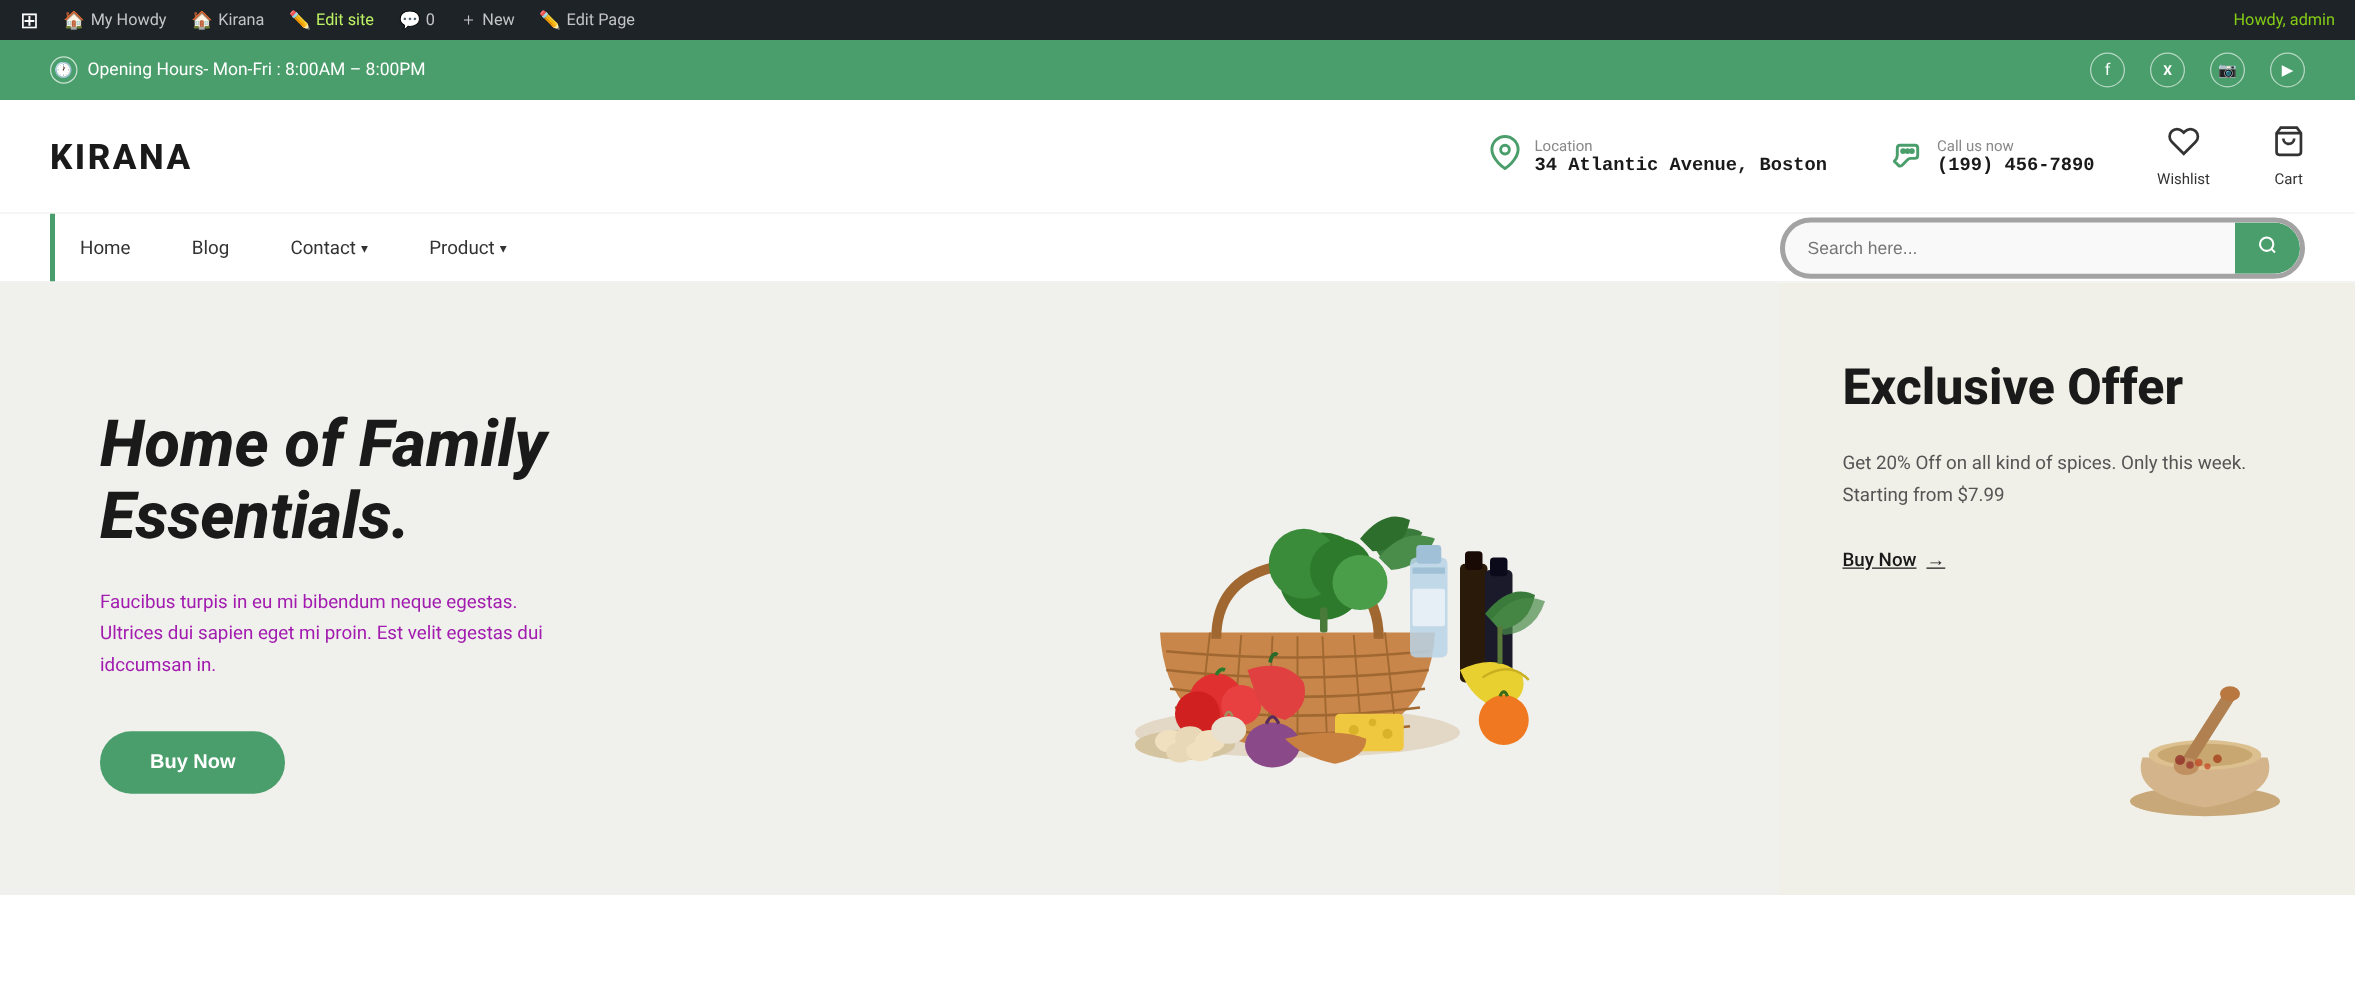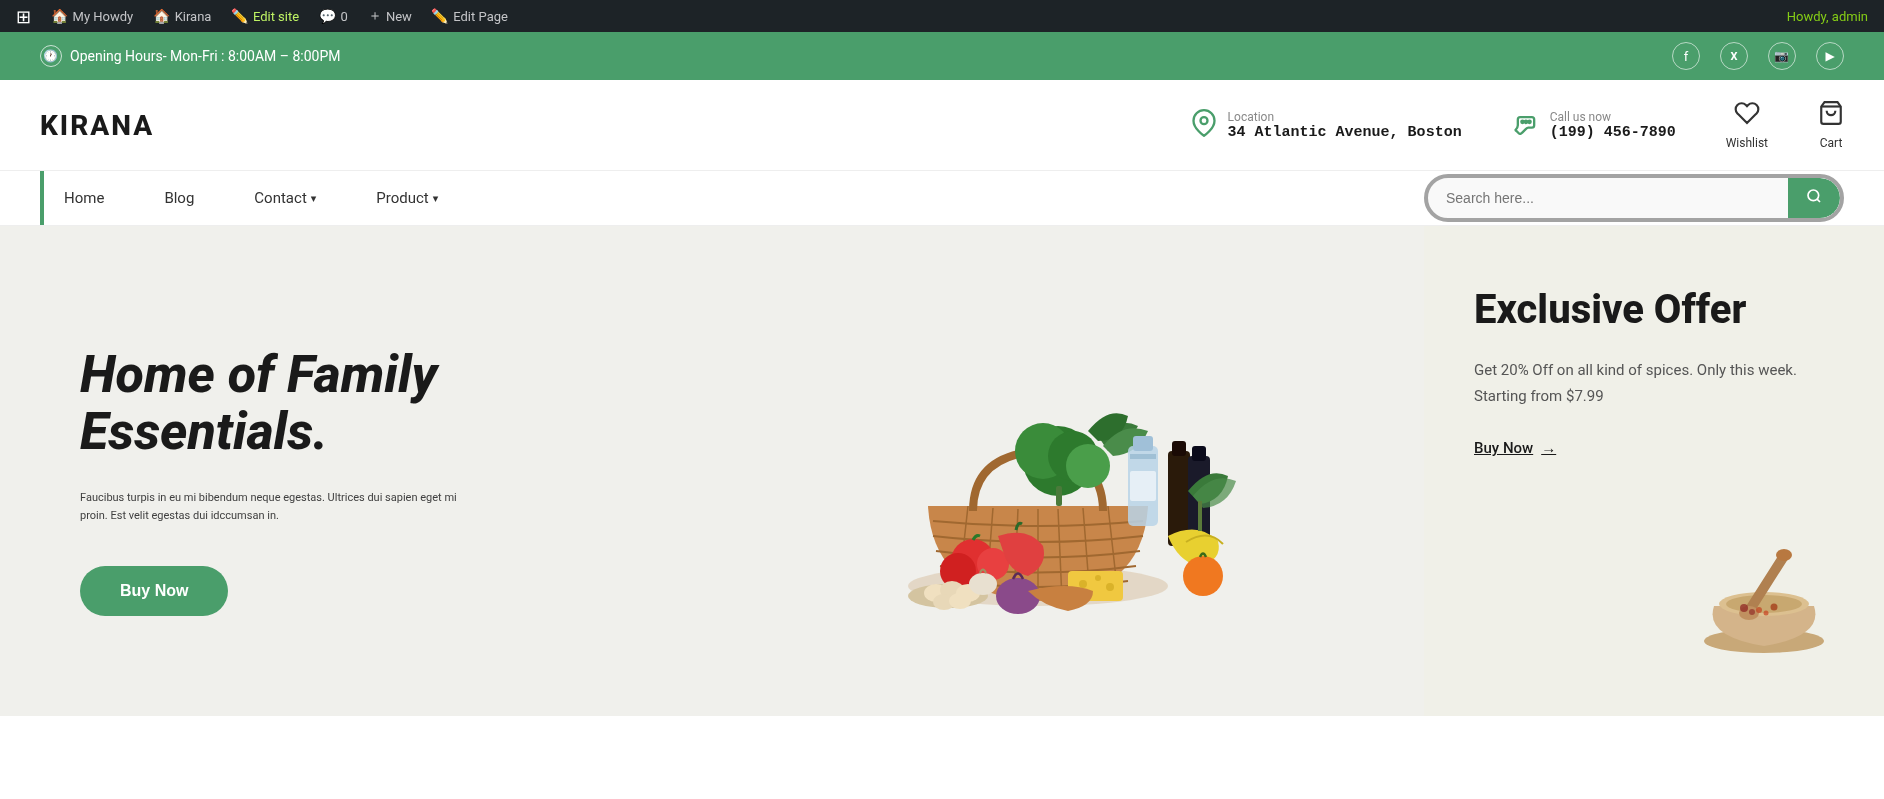--- a/index.html
+++ b/index.html
@@ -126,21 +126,21 @@
       background: #fff;
       padding: 0 40px;
       display: flex;
       align-items: center;
       border-bottom: 1px solid #eee;
       position: relative;
     }
     .nav-items {
       display: flex;
       align-items: flex-start;
-      gap: 12px;
+      gap: 1px;
     }
     .nav-item {
       padding: 18px 24px;
       font-size: 15px;
       color: #333;
       cursor: pointer;
       display: flex;
       align-items: center;
       gap: 4px;
       position: relative;
@@ -219,22 +219,22 @@
     }
     .hero-title {
       font-size: 52px;
       font-weight: 800;
       color: #1a1a1a;
       line-height: 1.1;
       margin-bottom: 28px;
       font-style: italic;
     }
     .hero-desc {
-      font-size: 11px;
-      color: #404040;
+      font-size: 15px;
+      color: #a21caf;
       line-height: 1.7;
       margin-bottom: 40px;
       max-width: 380px;
     }
     .hero-btn {
       background: #4a9e6b;
       color: #fff;
       border: none;
       padding: 16px 40px;
       border-radius: 30px;

